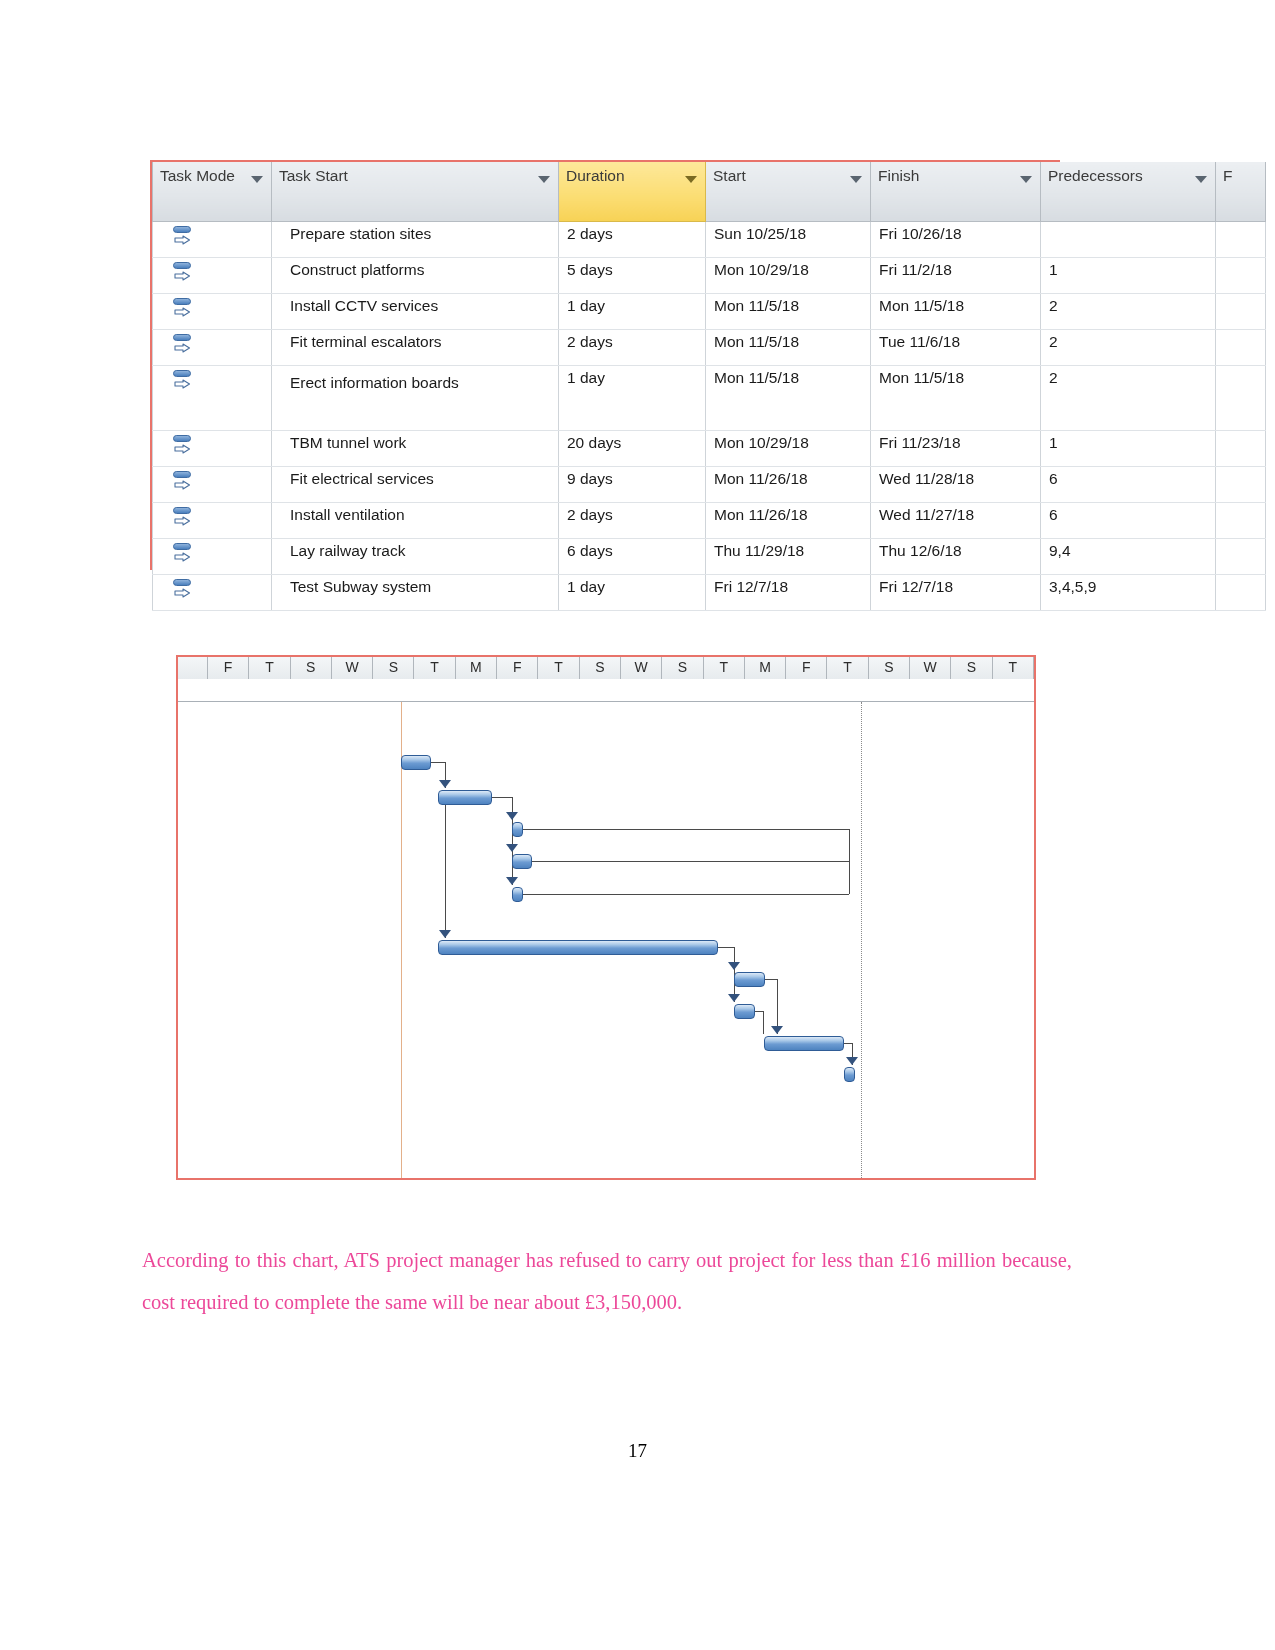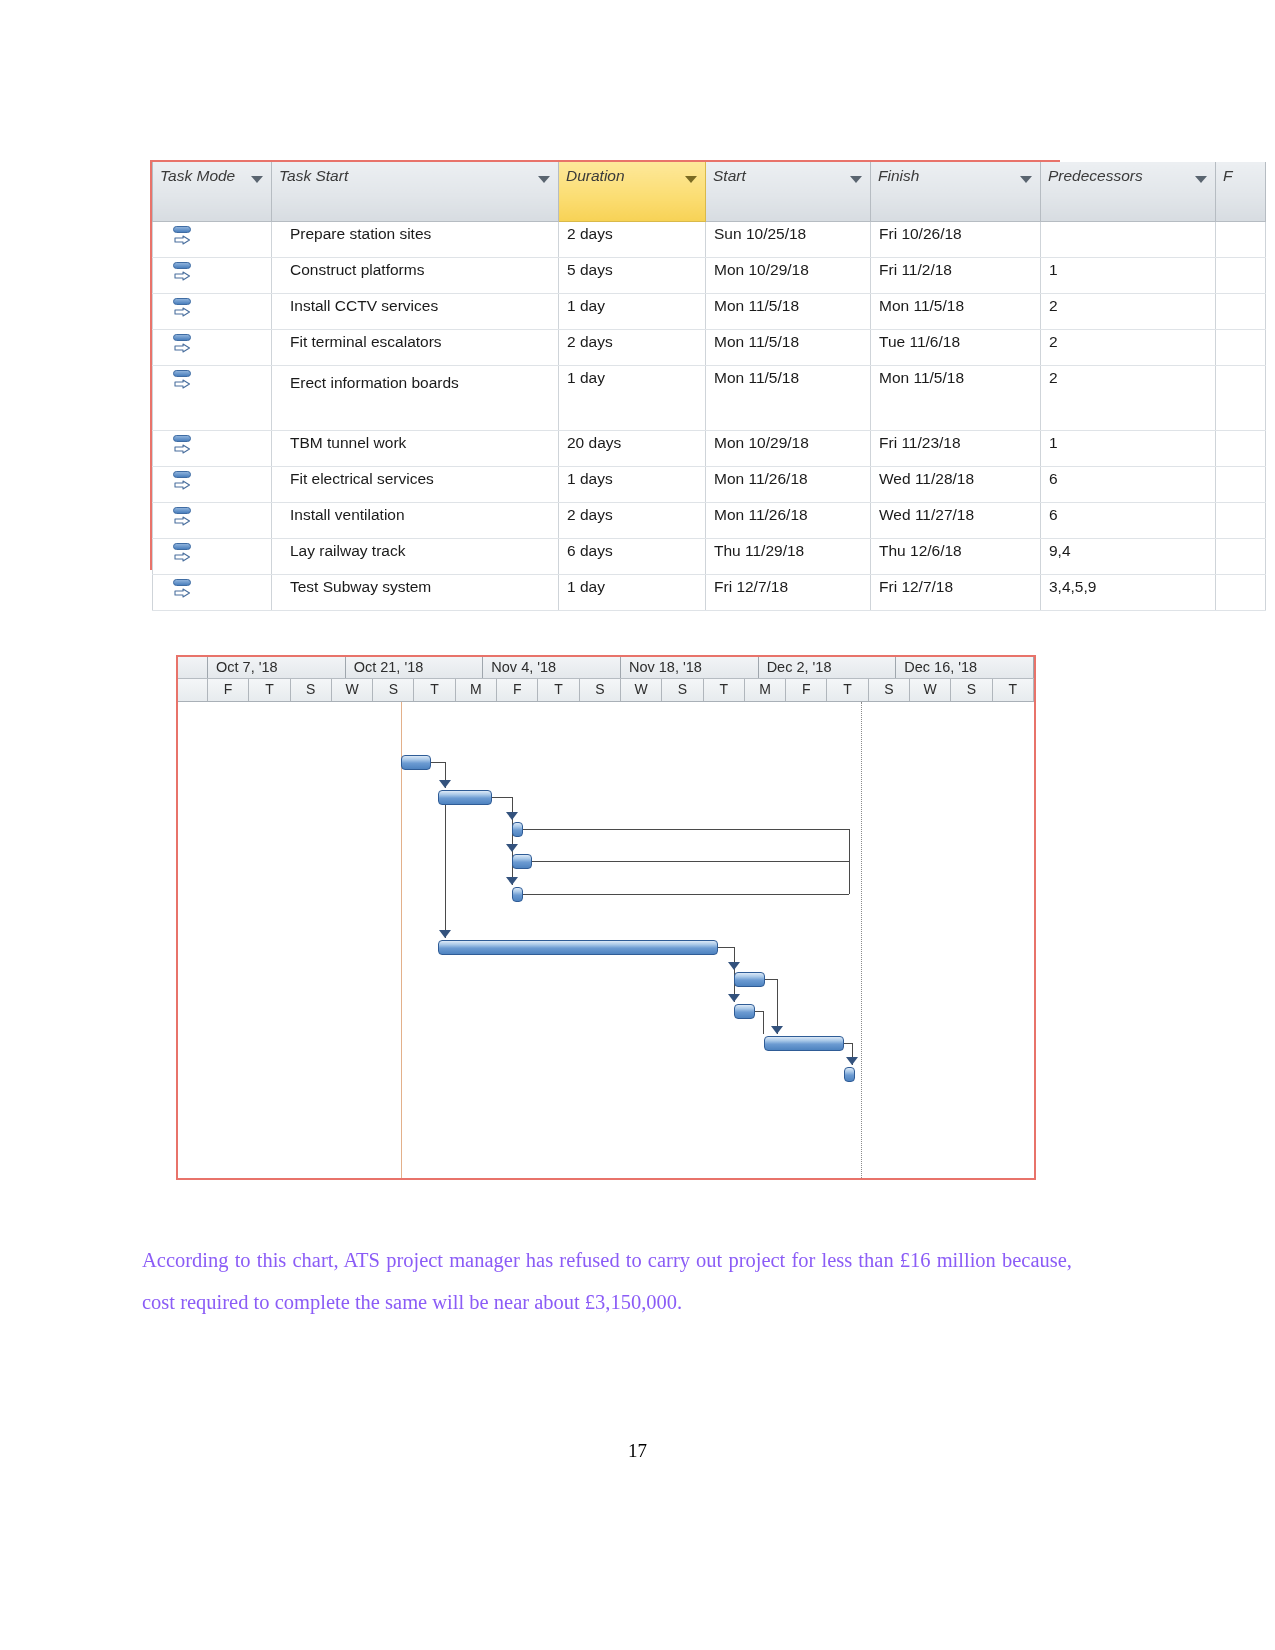--- a/index.html
+++ b/index.html
@@ -55,21 +55,21 @@
     background:#fff;
   }
   .col-mode{width:104px;}
   .col-name{width:272px;}
   .col-dur{width:132px;}
   .col-start{width:150px;}
   .col-finish{width:155px;}
   .col-pred{width:160px;}
   .col-edge{width:35px;}
 
-  .th-label{display:inline-block;font-style:italic;}
+  .th-label{display:inline-block;}
   .th-arrow{
     position:absolute; right:8px; top:14px;
     width:0;height:0;
     border-left:6px solid transparent;
     border-right:6px solid transparent;
     border-top:7px solid #5a6570;
   }
   .th-arrow.y{border-top-color:#7a6a22;}
 
   
@@ -152,21 +152,21 @@
     border-top:8px solid #33527d;
   }
 
   
   #para{
     position:absolute;
     left:142px; top:1218px; width:930px;
     font-family:"Liberation Serif", serif;
     font-size:20.5px;
     line-height:42px;
-    color:#8b5cf6;
+    color:#ec4899;
     text-align:justify;
   }
   #page-num{
     position:absolute;
     left:0;right:0;top:1440px;
     text-align:center;
     font-family:"Liberation Serif", serif;
     font-size:19px;color:#000;
   }
 </style>
@@ -306,21 +306,21 @@
         <tr>
           <td class="mode-cell">
             <span class="mode-icon">
   <span class="pill"></span>
   <svg class="ar" viewBox="0 0 17 12">
                 <path d="M1 3 H9 V1 L15.5 5 L9 9 V7 H1 Z" fill="#ffffff" stroke="#4a6f9e" stroke-width="1.1" stroke-linejoin="round"></path>
               </svg>
 </span>
           </td>
           <td class="task-name">Fit electrical services</td>
-          <td>1 days</td>
+          <td>9 days</td>
           <td>Mon 11/26/18</td>
           <td>Wed 11/28/18</td>
           <td>6</td>
           <td></td>
         </tr>
         <tr>
           <td class="mode-cell">
             <span class="mode-icon">
   <span class="pill"></span>
   <svg class="ar" viewBox="0 0 17 12">
@@ -366,29 +366,20 @@
           <td>Fri 12/7/18</td>
           <td>3,4,5,9</td>
           <td></td>
         </tr>
       </tbody>
   </table>
 </div>
 
 <div id="gantt-wrap">
   <div id="gantt-head">
-    <div class="hdr-row wk" id="gantt-weeks">
-        <div class="wk-cell" style="width: 30px;"></div>
-        <div class="wk-cell" style="width: 137.667px;">Oct 7, '18</div>
-        <div class="wk-cell" style="width: 137.667px;">Oct 21, '18</div>
-        <div class="wk-cell" style="width: 137.667px;">Nov 4, '18</div>
-        <div class="wk-cell" style="width: 137.667px;">Nov 18, '18</div>
-        <div class="wk-cell" style="width: 137.667px;">Dec 2, '18</div>
-        <div class="wk-cell" style="width: 137.667px;">Dec 16, '18</div>
-      </div>
     <div class="hdr-row dy" id="gantt-days">
         <div class="dy-cell" style="width: 30px;"></div>
         <div class="dy-cell" style="width: 41.3px;">F</div>
         <div class="dy-cell" style="width: 41.3px;">T</div>
         <div class="dy-cell" style="width: 41.3px;">S</div>
         <div class="dy-cell" style="width: 41.3px;">W</div>
         <div class="dy-cell" style="width: 41.3px;">S</div>
         <div class="dy-cell" style="width: 41.3px;">T</div>
         <div class="dy-cell" style="width: 41.3px;">M</div>
         <div class="dy-cell" style="width: 41.3px;">F</div>

